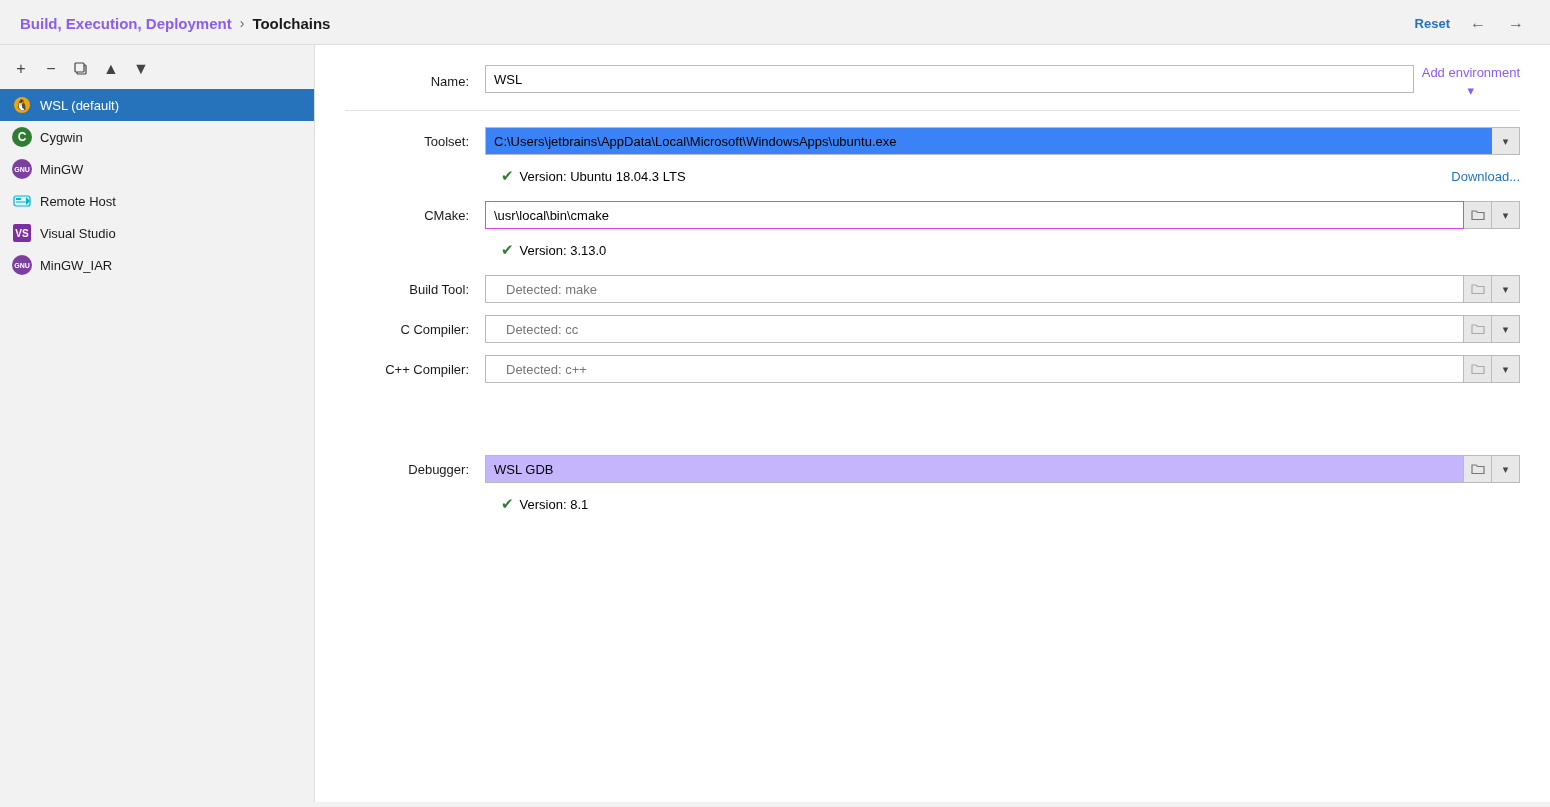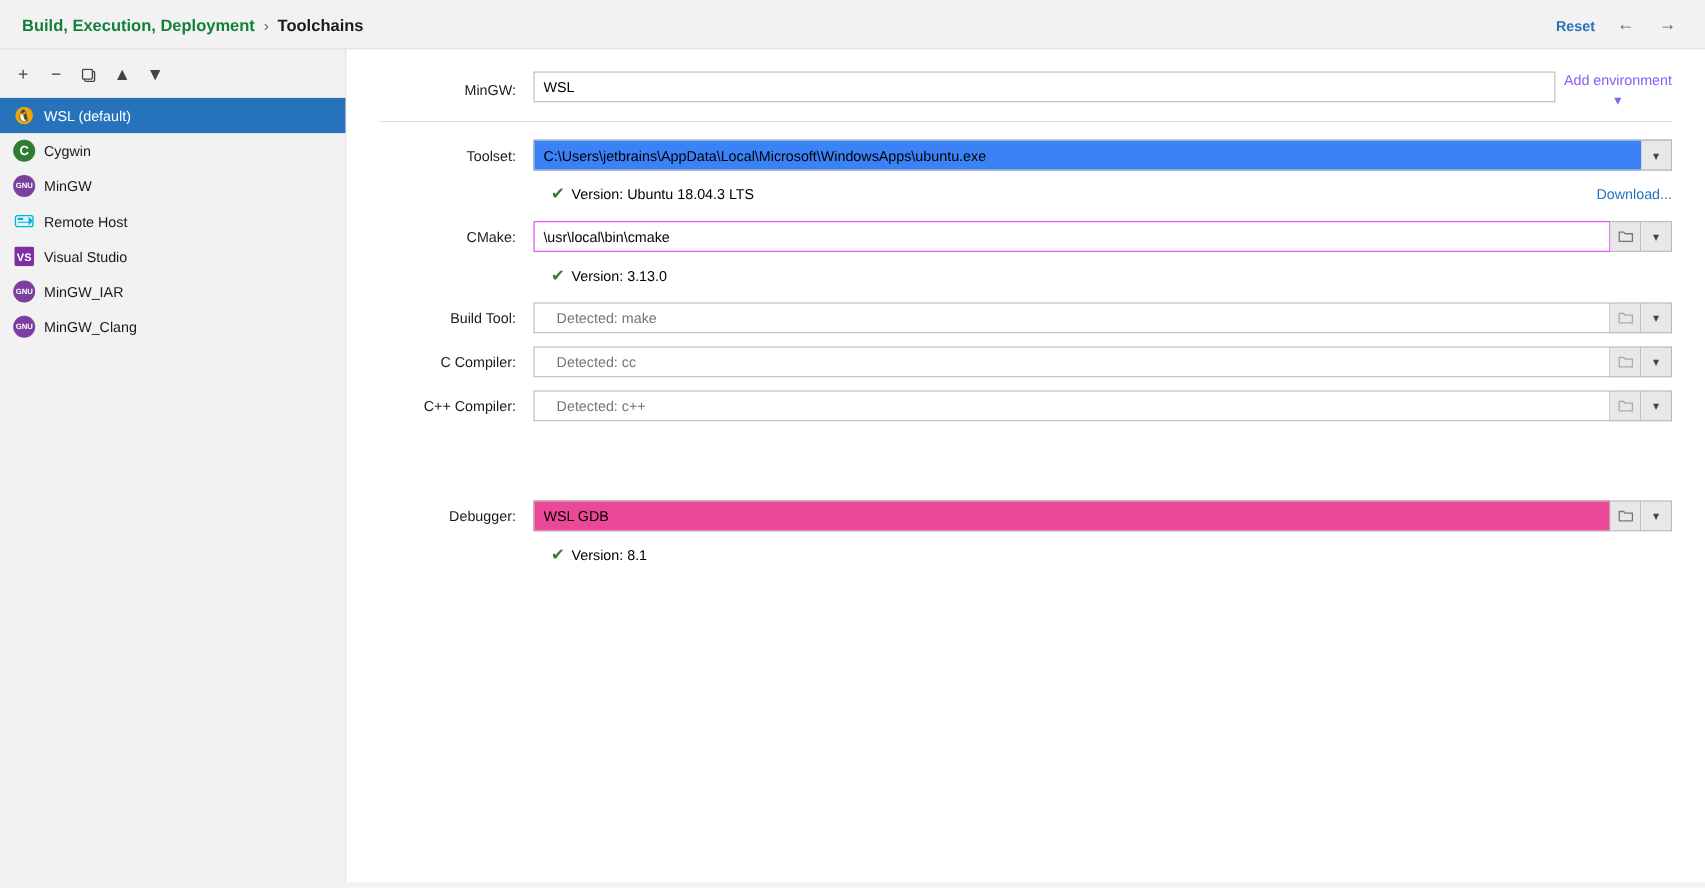--- a/index.html
+++ b/index.html
@@ -24,21 +24,21 @@
 
     .header-left {
       display: flex;
       align-items: center;
       gap: 8px;
       font-size: 15px;
     }
 
     .header-left .breadcrumb-part {
       font-weight: 600;
-      color: #15803d;
+      color: #8b5cf6;
     }
 
     .header-left .breadcrumb-sep {
       color: #666;
       font-size: 14px;
     }
 
     .header-left .breadcrumb-current {
       font-weight: 700;
       color: #1a1a1a;
@@ -336,21 +336,21 @@
     }
 
     .debugger-section {
       margin-top: 30px;
     }
 
     .debugger-input {
       flex: 1;
       height: 28px;
       border: 1px solid #bbb;
-      background: #ec4899;
+      background: #c4b5fd;
       padding: 3px 8px;
       font-size: 13px;
       outline: none;
     }
   </style>
 </head>
 <body>
 
 <div class="header">
   <div class="header-left">
@@ -421,30 +421,26 @@
         </svg>
       </div>
       <span>Visual Studio</span>
     </div>
 
     <div class="sidebar-item">
       <div class="item-icon circle-icon circle-gnu" style="font-size:7px;">GNU</div>
       <span>MinGW_IAR</span>
     </div>
 
-    <div class="sidebar-item">
-      <div class="item-icon circle-icon circle-gnu" style="font-size:7px;">GNU</div>
-      <span>MinGW_Clang</span>
-    </div>
   </div>
 
   <div class="right-panel">
 
     <div class="form-row">
-      <label class="form-label">MinGW:</label>
+      <label class="form-label">Name:</label>
       <div class="form-field-area">
         <input class="name-input" type="text" value="WSL" style="">
         <button class="add-env-btn">
           <span>Add environment</span>
           <span>▾</span>
         </button>
       </div>
     </div>
 
     <hr class="divider">

